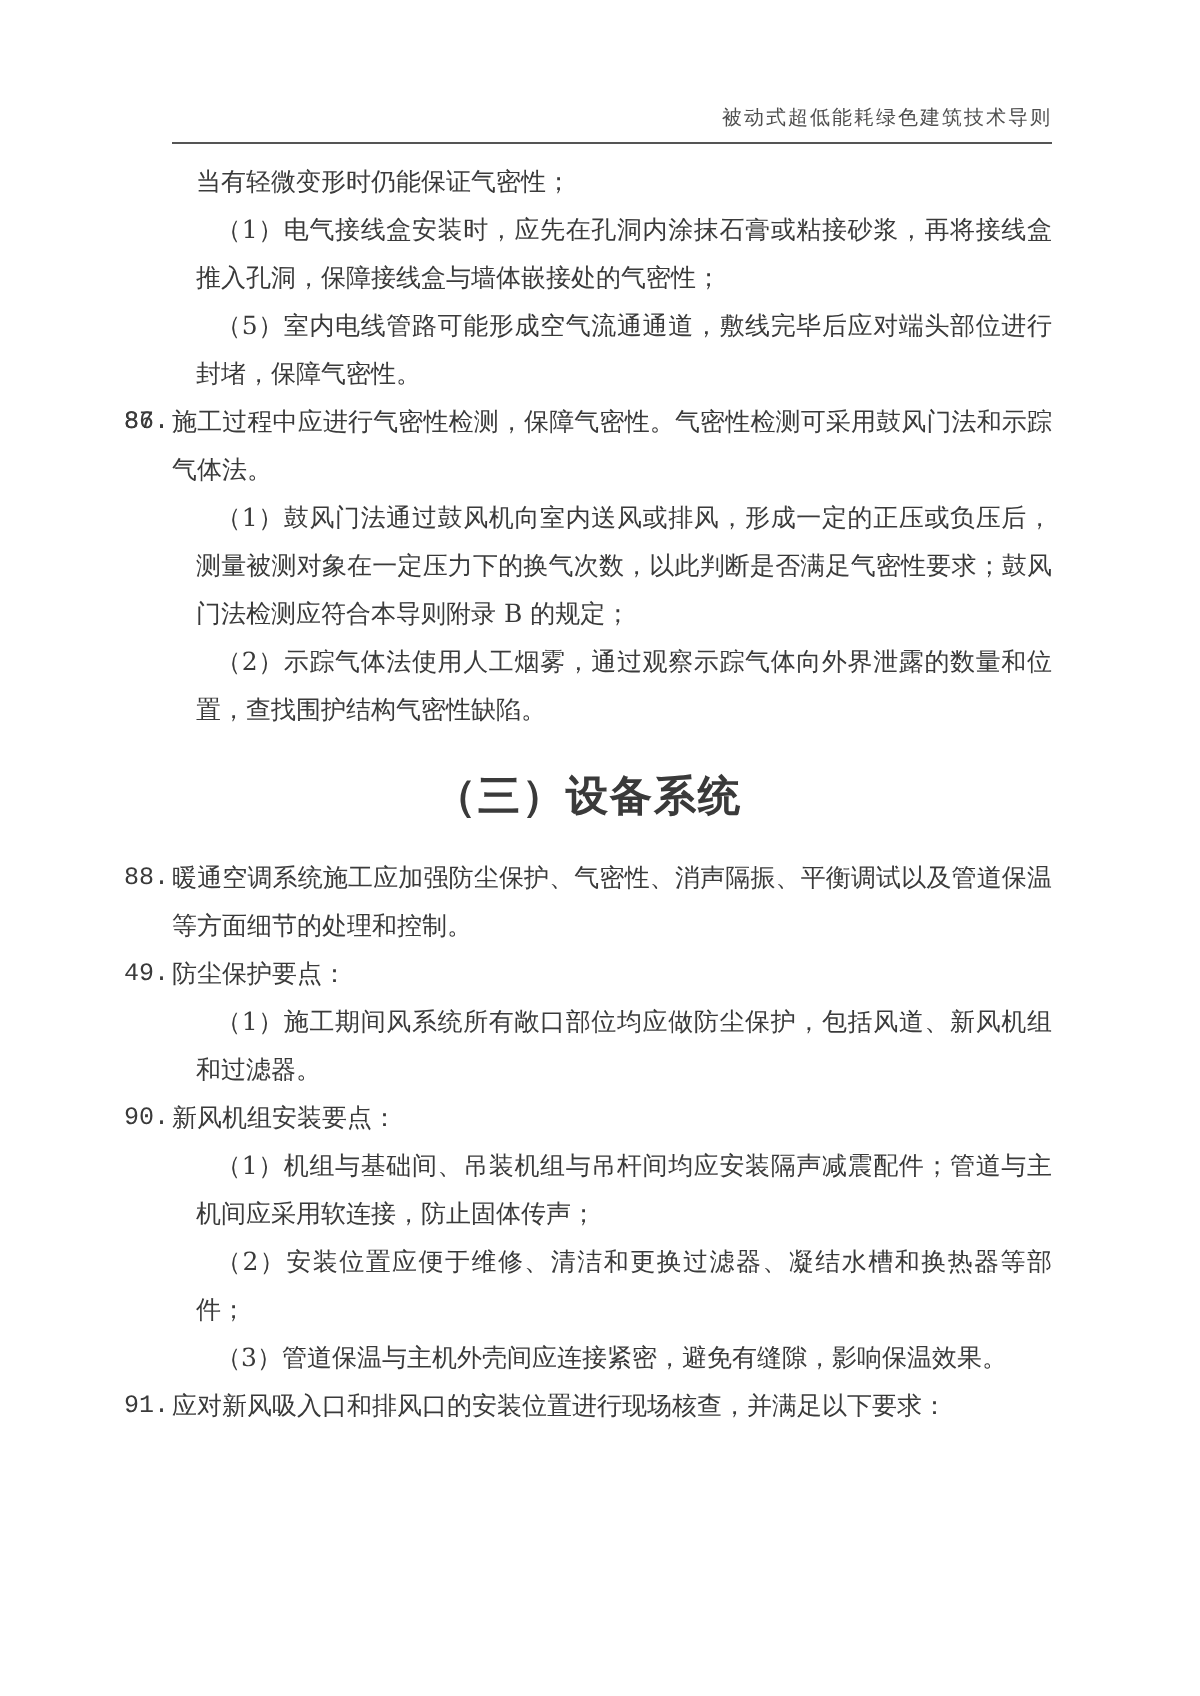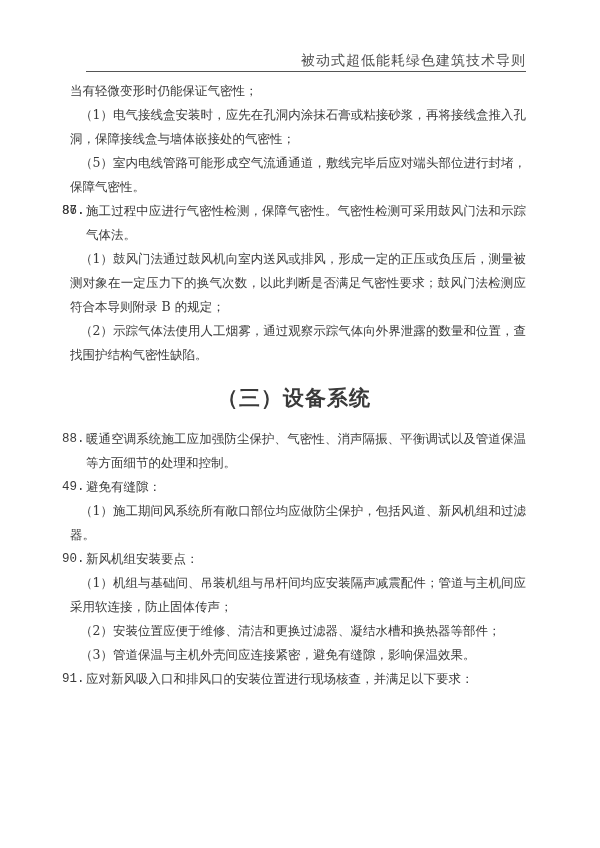--- a/index.html
+++ b/index.html
@@ -9,37 +9,37 @@
     width:600px; height:848px;
     background:#ffffff;
     overflow:hidden;
     font-family:"DejaVu Serif","Liberation Serif",serif;
     color:#3a3a3a;
   }
   .header {
     position:absolute;
     left:86px; width:440px; top:54px;
     text-align:right;
-    font-size:14px;
+    font-size:10px;
     line-height:12px;
     letter-spacing:1px;
     color:#4f4f4f;
     border-bottom:1px solid #555;
     padding-bottom:5px;
   }
   .body {
     position:absolute;
     left:62px; width:464px; top:79px;
     font-size:12.5px;
     line-height:24px;
     text-align:justify;
     text-justify:inter-ideograph;
   }
   .blk { margin:0; }
-  .para, .sub { margin-left:8px; }
+  .para, .sub { margin-left:36px; }
   .sub { text-indent:10px; }
   .item { position:relative; padding-left:24px; }
   .item > .num { position:absolute; left:0; top:0;font-family:Liberation Mono, monospace; }
   .heading {
     text-align:center;
     font-weight:bold;
     font-size:21px;
     line-height:26px;
     letter-spacing:1px;
     margin:18px 24px 16px 24px;
@@ -65,21 +65,21 @@
   <div class="body">
       <div class="blk para"><span>当有轻微变形时仍能保证气密性；</span></div>
       <div class="blk sub"><span>（1）电气接线盒安装时，应先在孔洞内涂抹石膏或粘接砂浆，再将接线盒推入孔洞，保障接线盒与墙体嵌接处的气密性；</span></div>
       <div class="blk sub"><span>（5）室内电线管路可能形成空气流通通道，敷线完毕后应对端头部位进行封堵，保障气密性。</span></div>
       <div class="blk item"><span class="num">86.</span></div>
       <div class="blk item"><span class="num">87.</span><span>施工过程中应进行气密性检测，保障气密性。气密性检测可采用鼓风门法和示踪气体法。</span></div>
       <div class="blk sub"><span>（1）鼓风门法通过鼓风机向室内送风或排风，形成一定的正压或负压后，测量被测对象在一定压力下的换气次数，以此判断是否满足气密性要求；鼓风门法检测应符合本导则附录 B 的规定；</span></div>
       <div class="blk sub"><span>（2）示踪气体法使用人工烟雾，通过观察示踪气体向外界泄露的数量和位置，查找围护结构气密性缺陷。</span></div>
       <div class="blk heading"><span>（三）设备系统</span></div>
       <div class="blk item"><span class="num">88.</span><span>暖通空调系统施工应加强防尘保护、气密性、消声隔振、平衡调试以及管道保温等方面细节的处理和控制。</span></div>
-      <div class="blk item"><span class="num">49.</span><span>避免有缝隙：</span></div>
+      <div class="blk item"><span class="num">49.</span><span>防尘保护要点：</span></div>
       <div class="blk sub"><span>（1）施工期间风系统所有敞口部位均应做防尘保护，包括风道、新风机组和过滤器。</span></div>
       <div class="blk item"><span class="num">90.</span><span>新风机组安装要点：</span></div>
       <div class="blk sub"><span>（1）机组与基础间、吊装机组与吊杆间均应安装隔声减震配件；管道与主机间应采用软连接，防止固体传声；</span></div>
       <div class="blk sub"><span>（2）安装位置应便于维修、清洁和更换过滤器、凝结水槽和换热器等部件；</span></div>
       <div class="blk sub"><span>（3）管道保温与主机外壳间应连接紧密，避免有缝隙，影响保温效果。</span></div>
       <div class="blk item"><span class="num">91.</span><span>应对新风吸入口和排风口的安装位置进行现场核查，并满足以下要求：</span></div>
     </div>
 
 
 </div>

